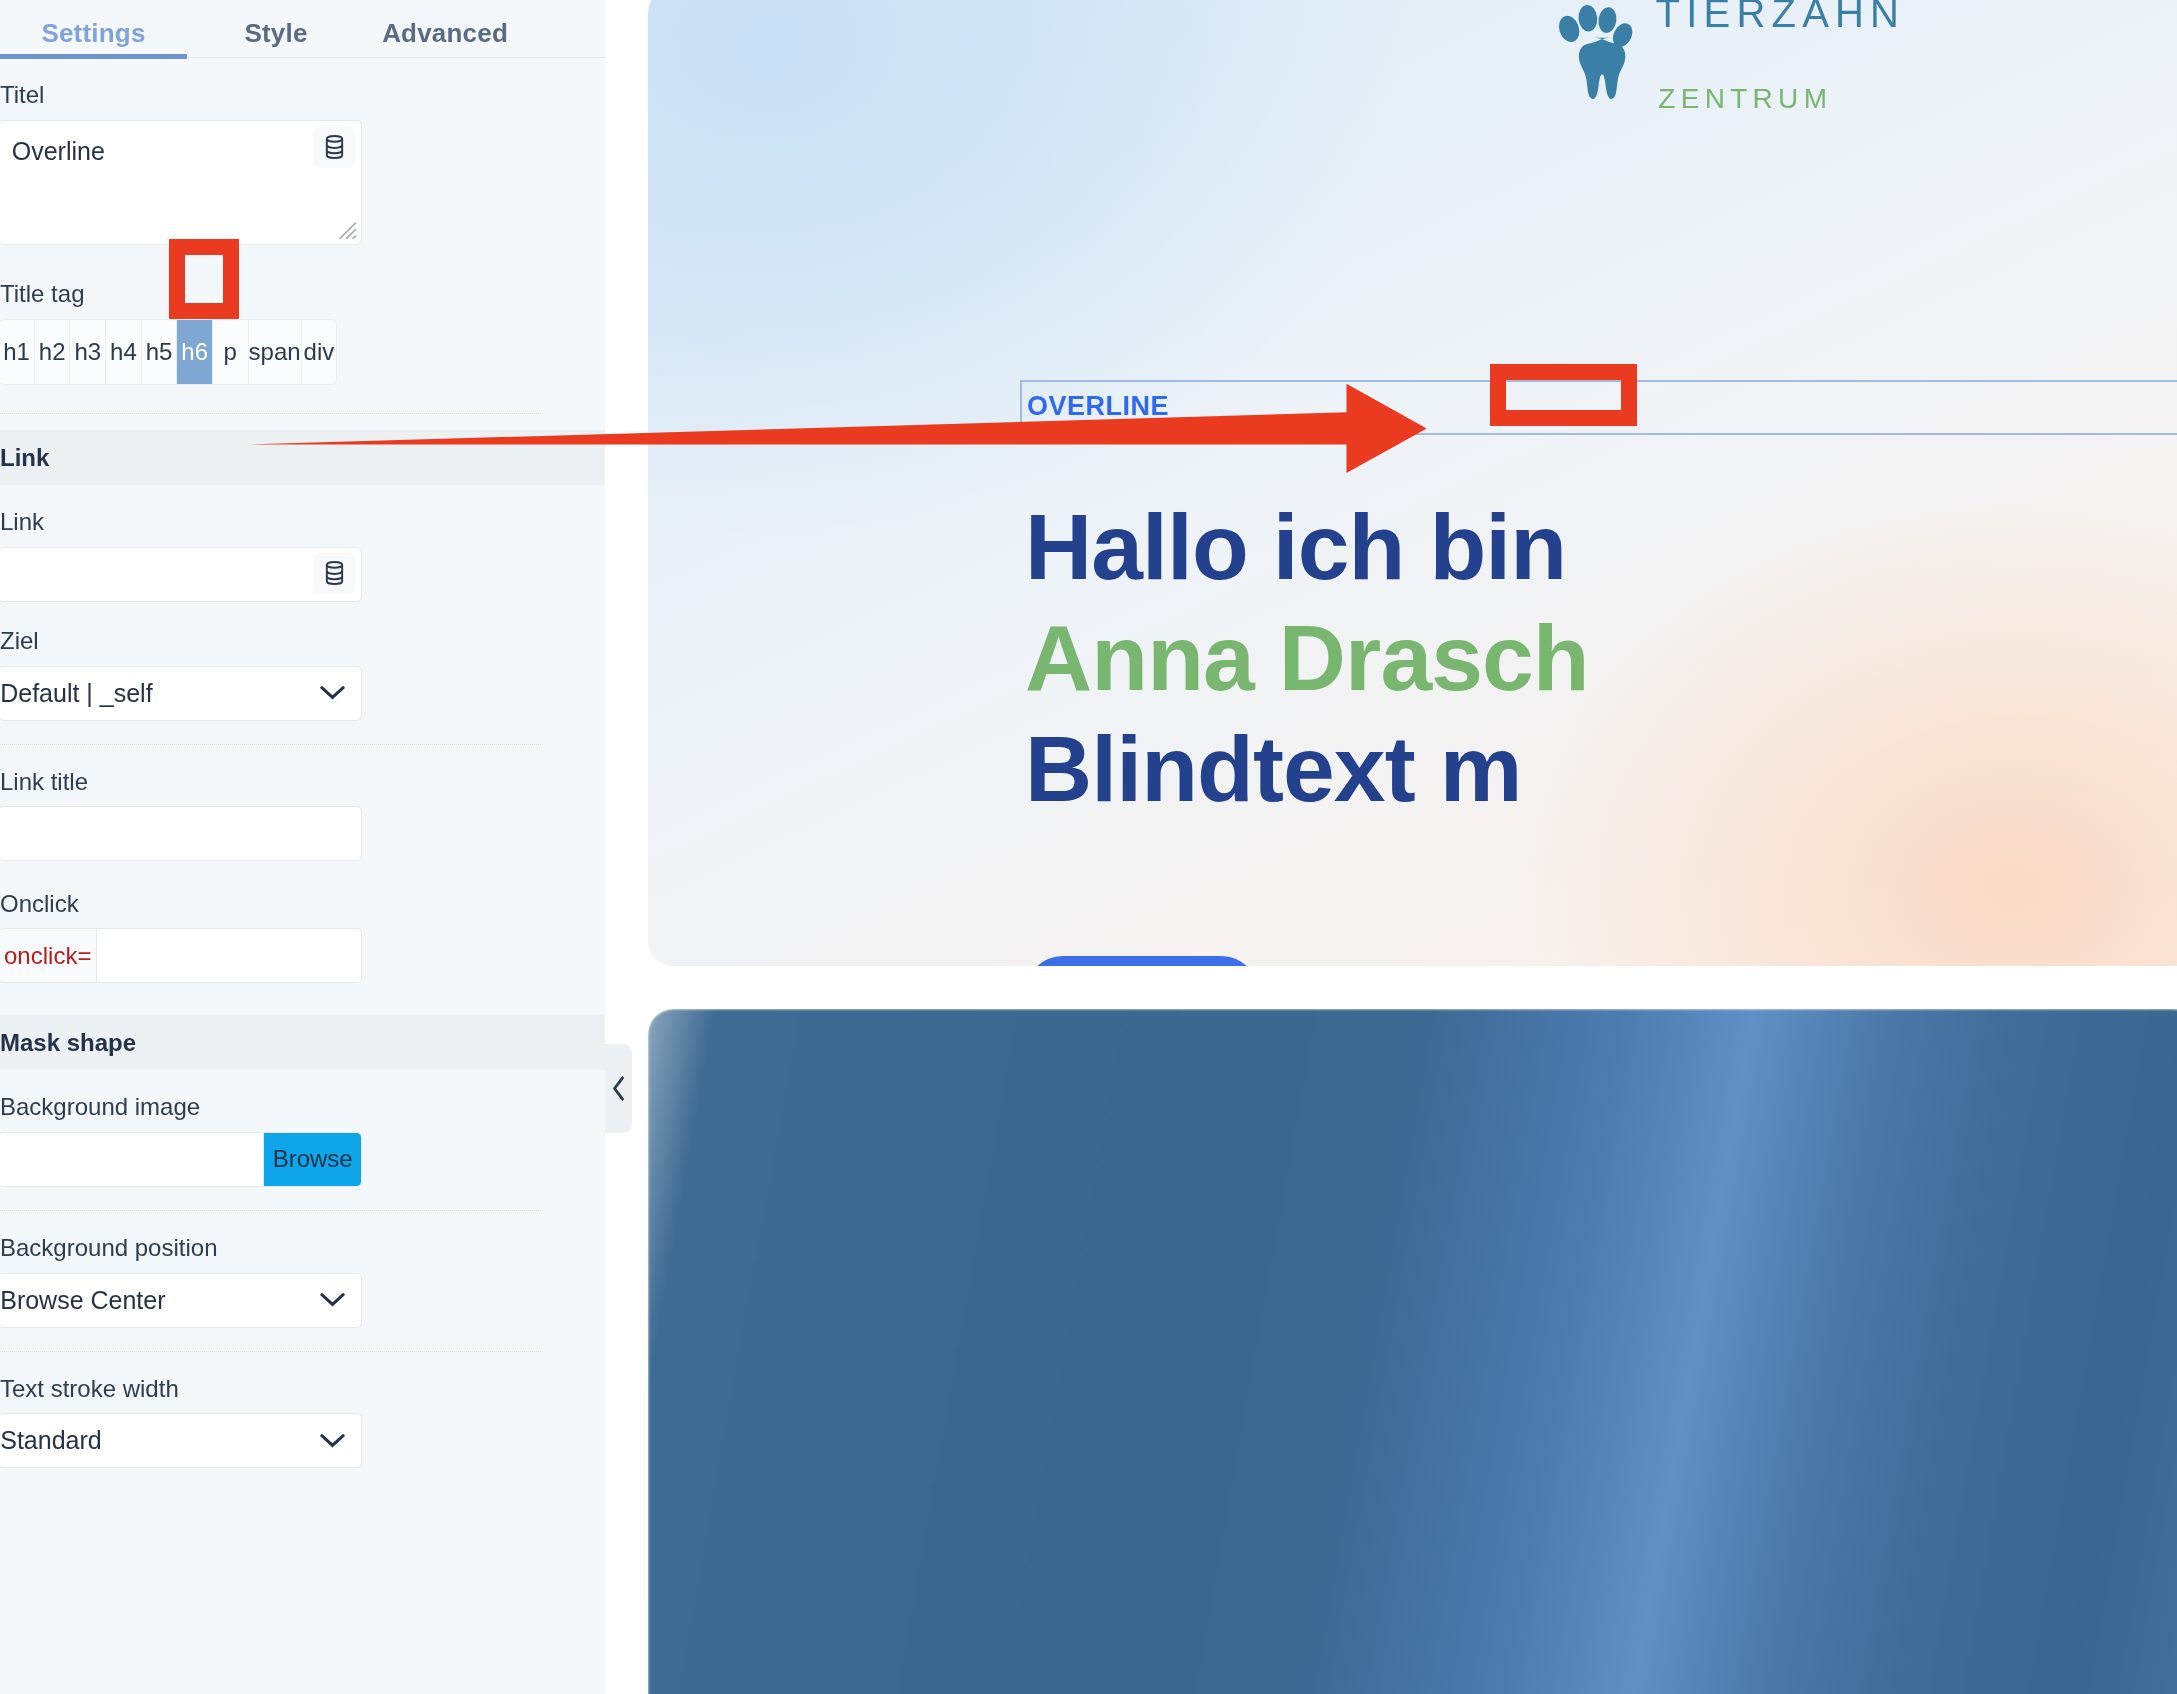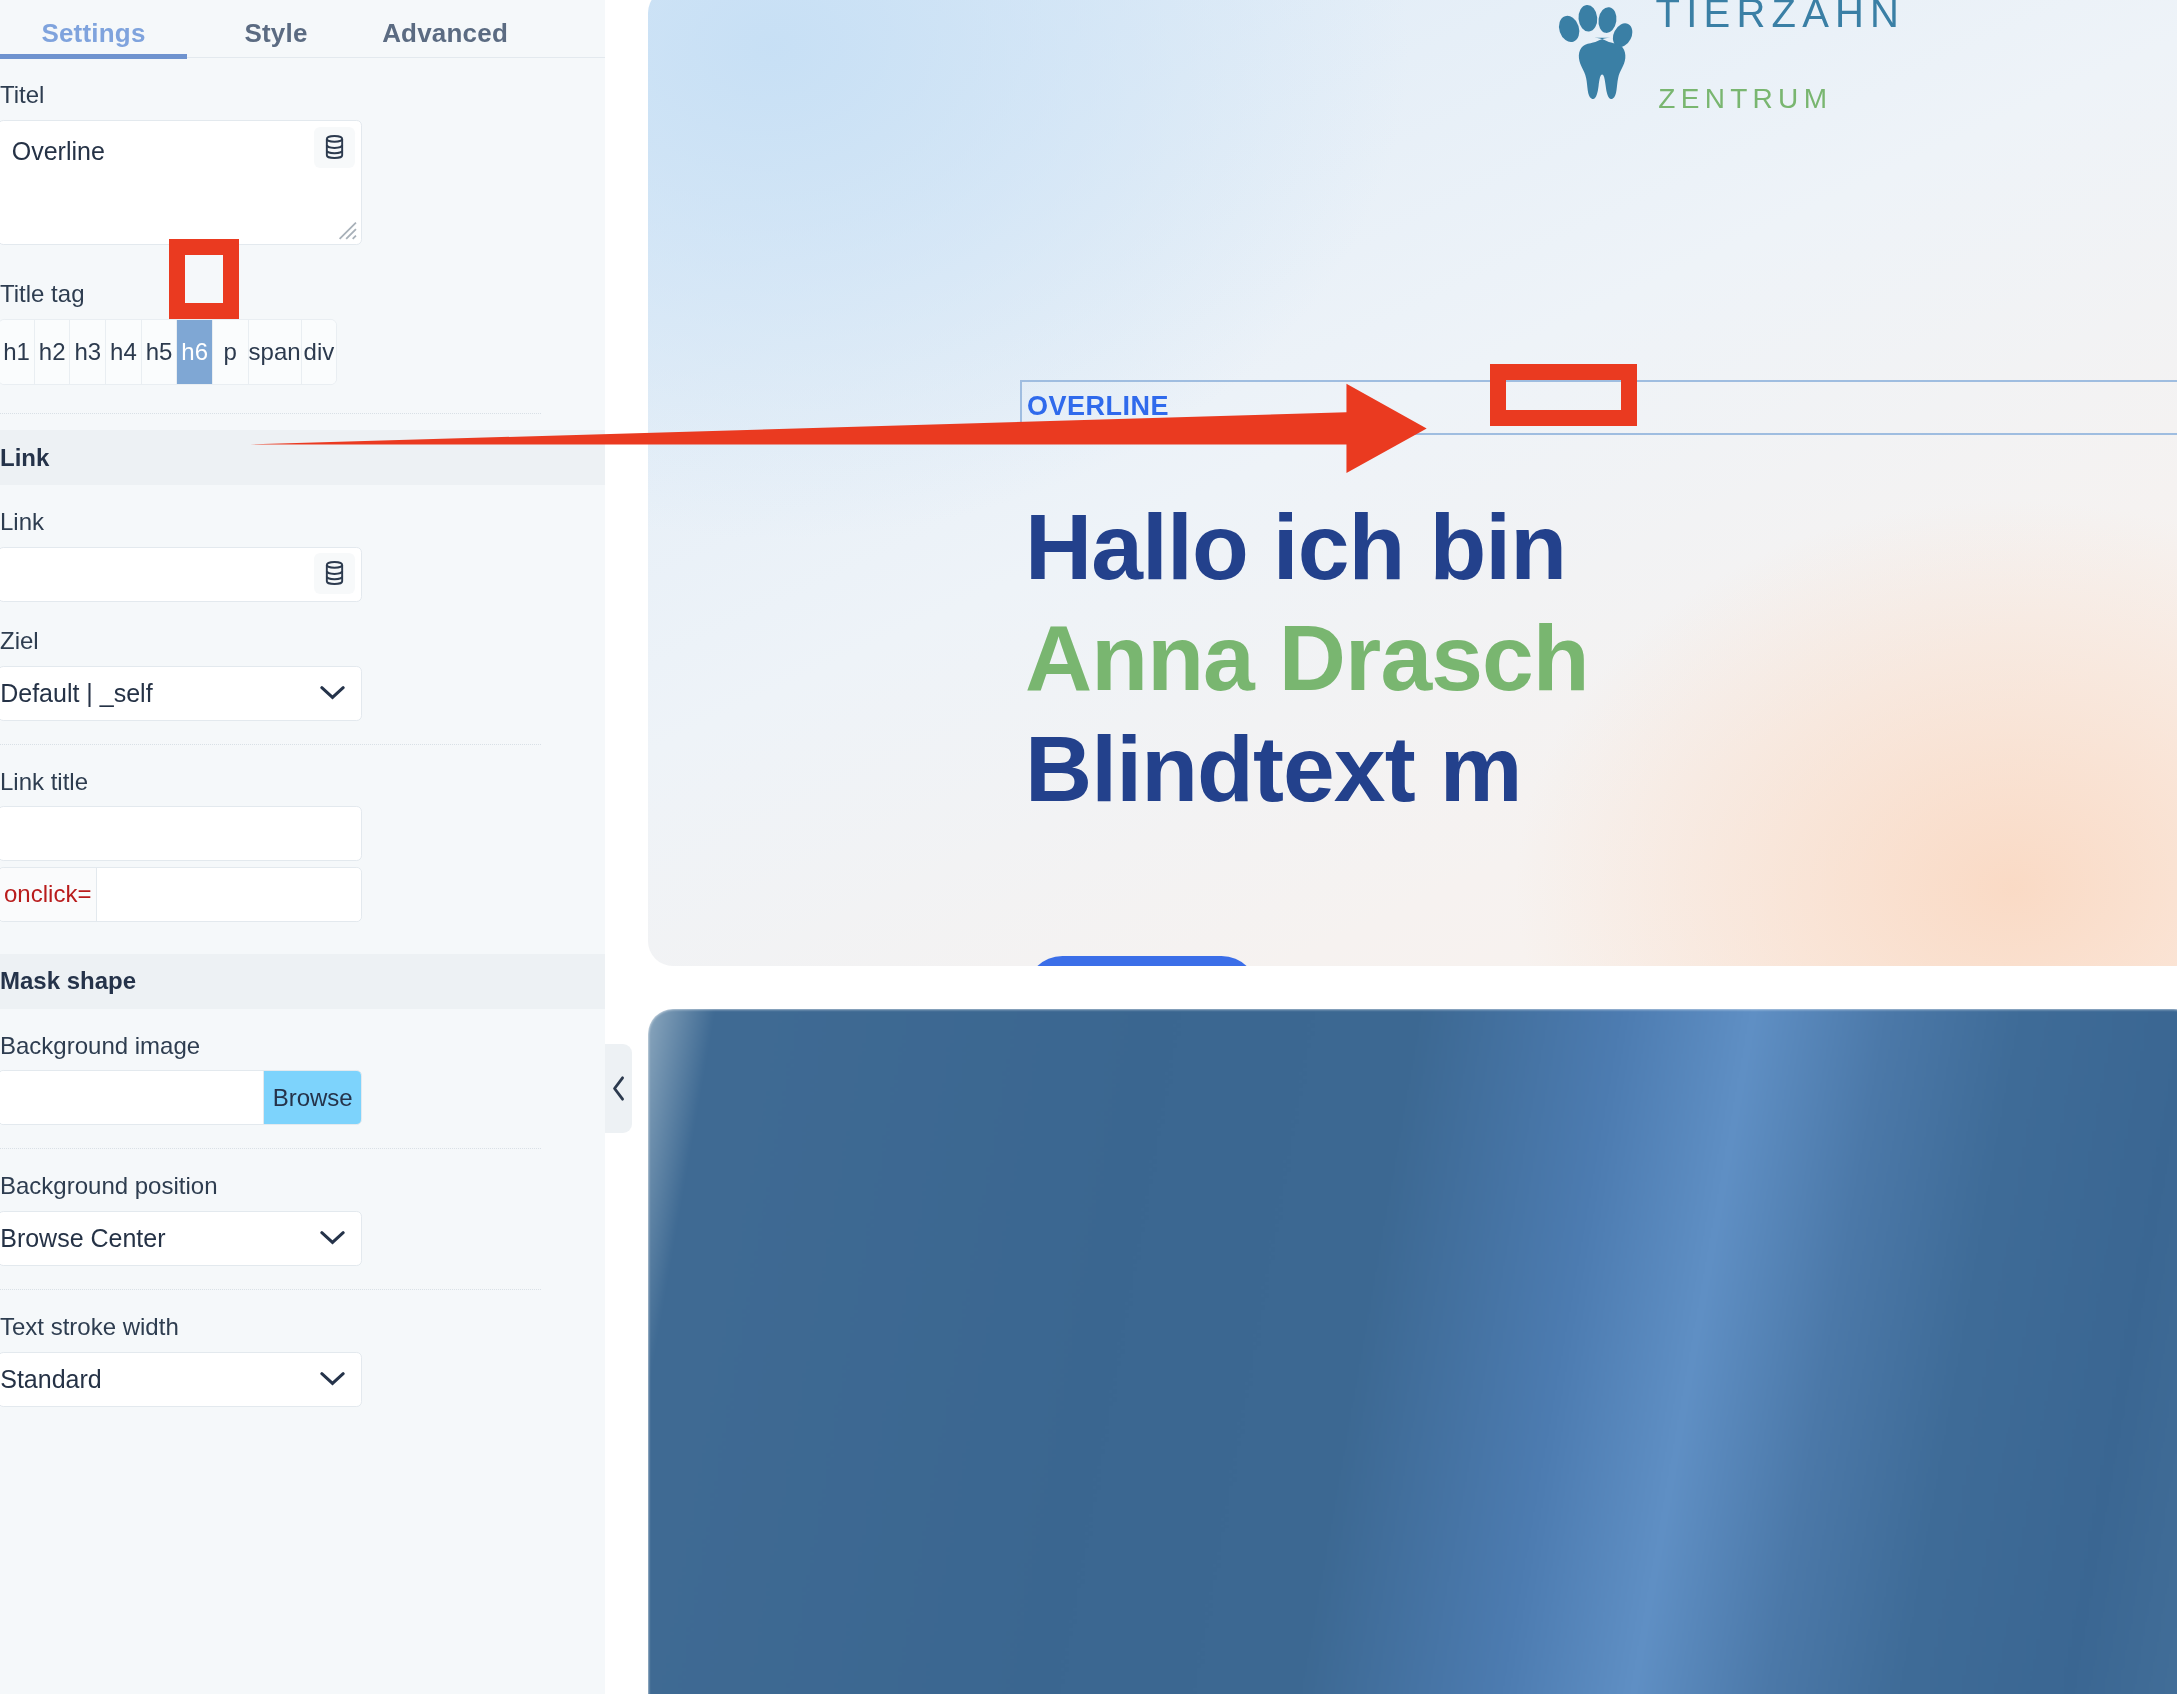--- a/index.html
+++ b/index.html
@@ -159,21 +159,21 @@
   }
   .ogroup .ofield { flex: 1; background: #ffffff; }
 
   
   .bgroup {
     display: flex; width: 364px; margin-left: -1.8px; height: 55px;
     border: 1.8px solid #e3e9ee; border-radius: 5.3px; overflow: hidden;
   }
   .bgroup .bfield { flex: 1; background: #ffffff; }
   .bgroup .bbtn {
-    width: 98px; background: #7dd3fc;
+    width: 98px; background: #0ea5e9;
     border-left: 1.8px solid #e3e9ee;
     display: flex; align-items: center; justify-content: center;
     font-size: 24px; color: #25334a; cursor: pointer;
   }
 
   
   #collapse-handle {
     position: absolute; left: 605px; top: 1044px;
     width: 27px; height: 89px;
     background: #edf1f4;
@@ -358,20 +358,21 @@
       </div>
       <div class="divider" style="margin-top:23px;"></div>
     </div>
 
     <div class="field pad">
       <span class="label">Link title</span>
       <div class="input-wrap h64"></div>
     </div>
 
     <div class="field pad" style="margin-top:5.3px;">
+      <span class="label">Onclick</span>
       <div class="ogroup">
         <div class="prefix">onclick=</div>
         <div class="ofield"></div>
       </div>
     </div>
 
     <div class="section-head pad" style="margin-top:32px;">
       <span>Mask shape</span>
     </div>
 

